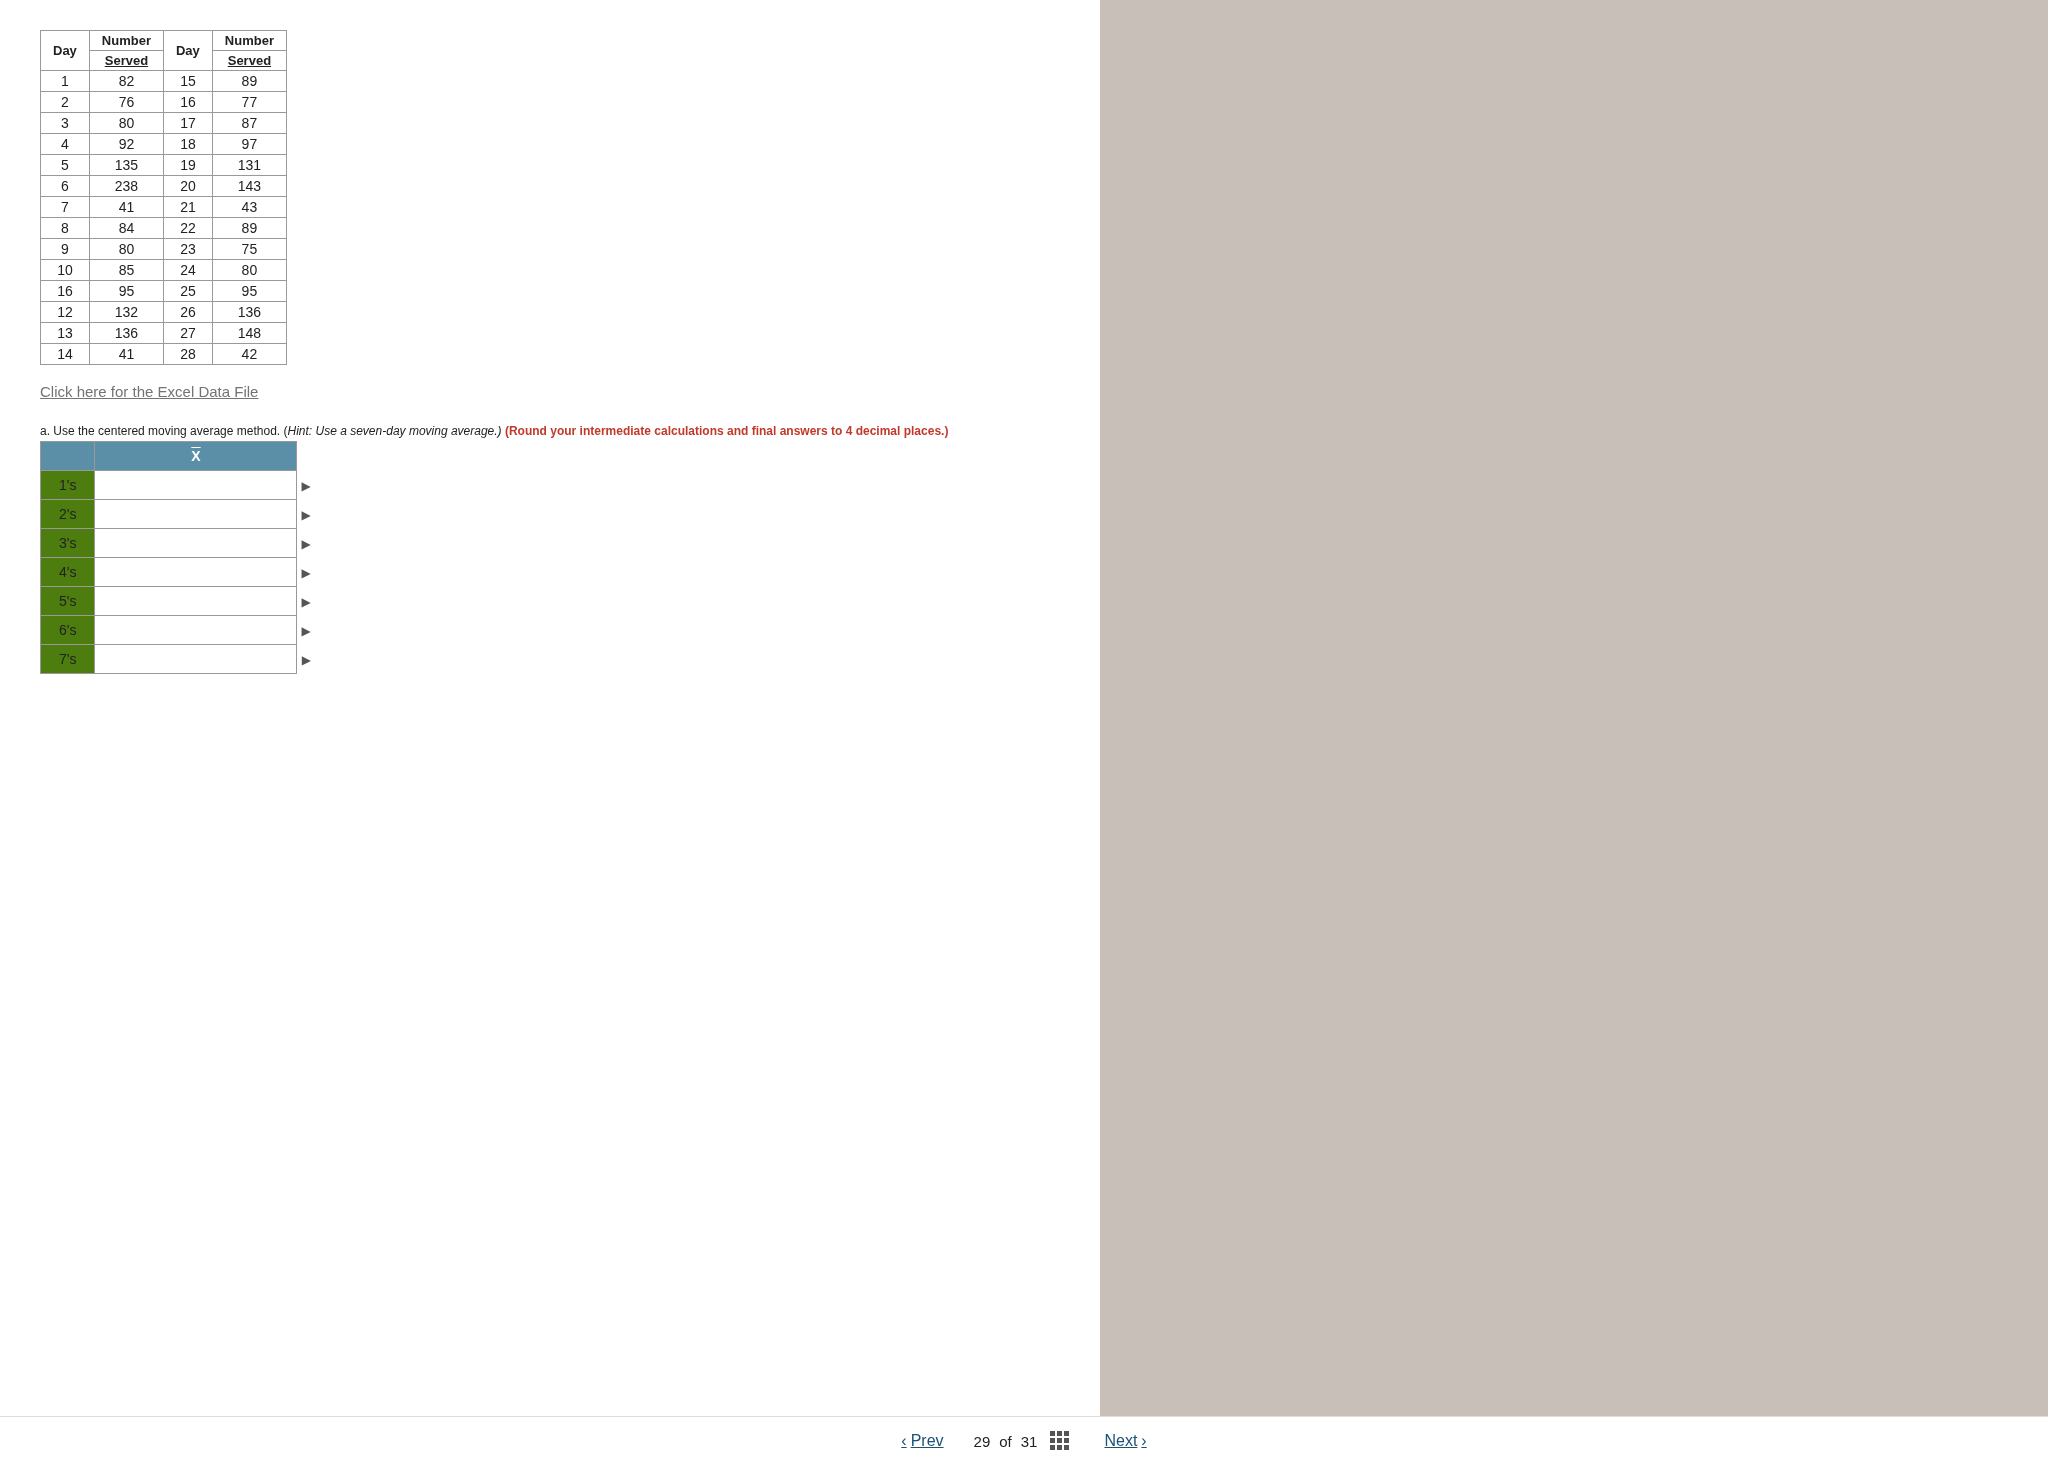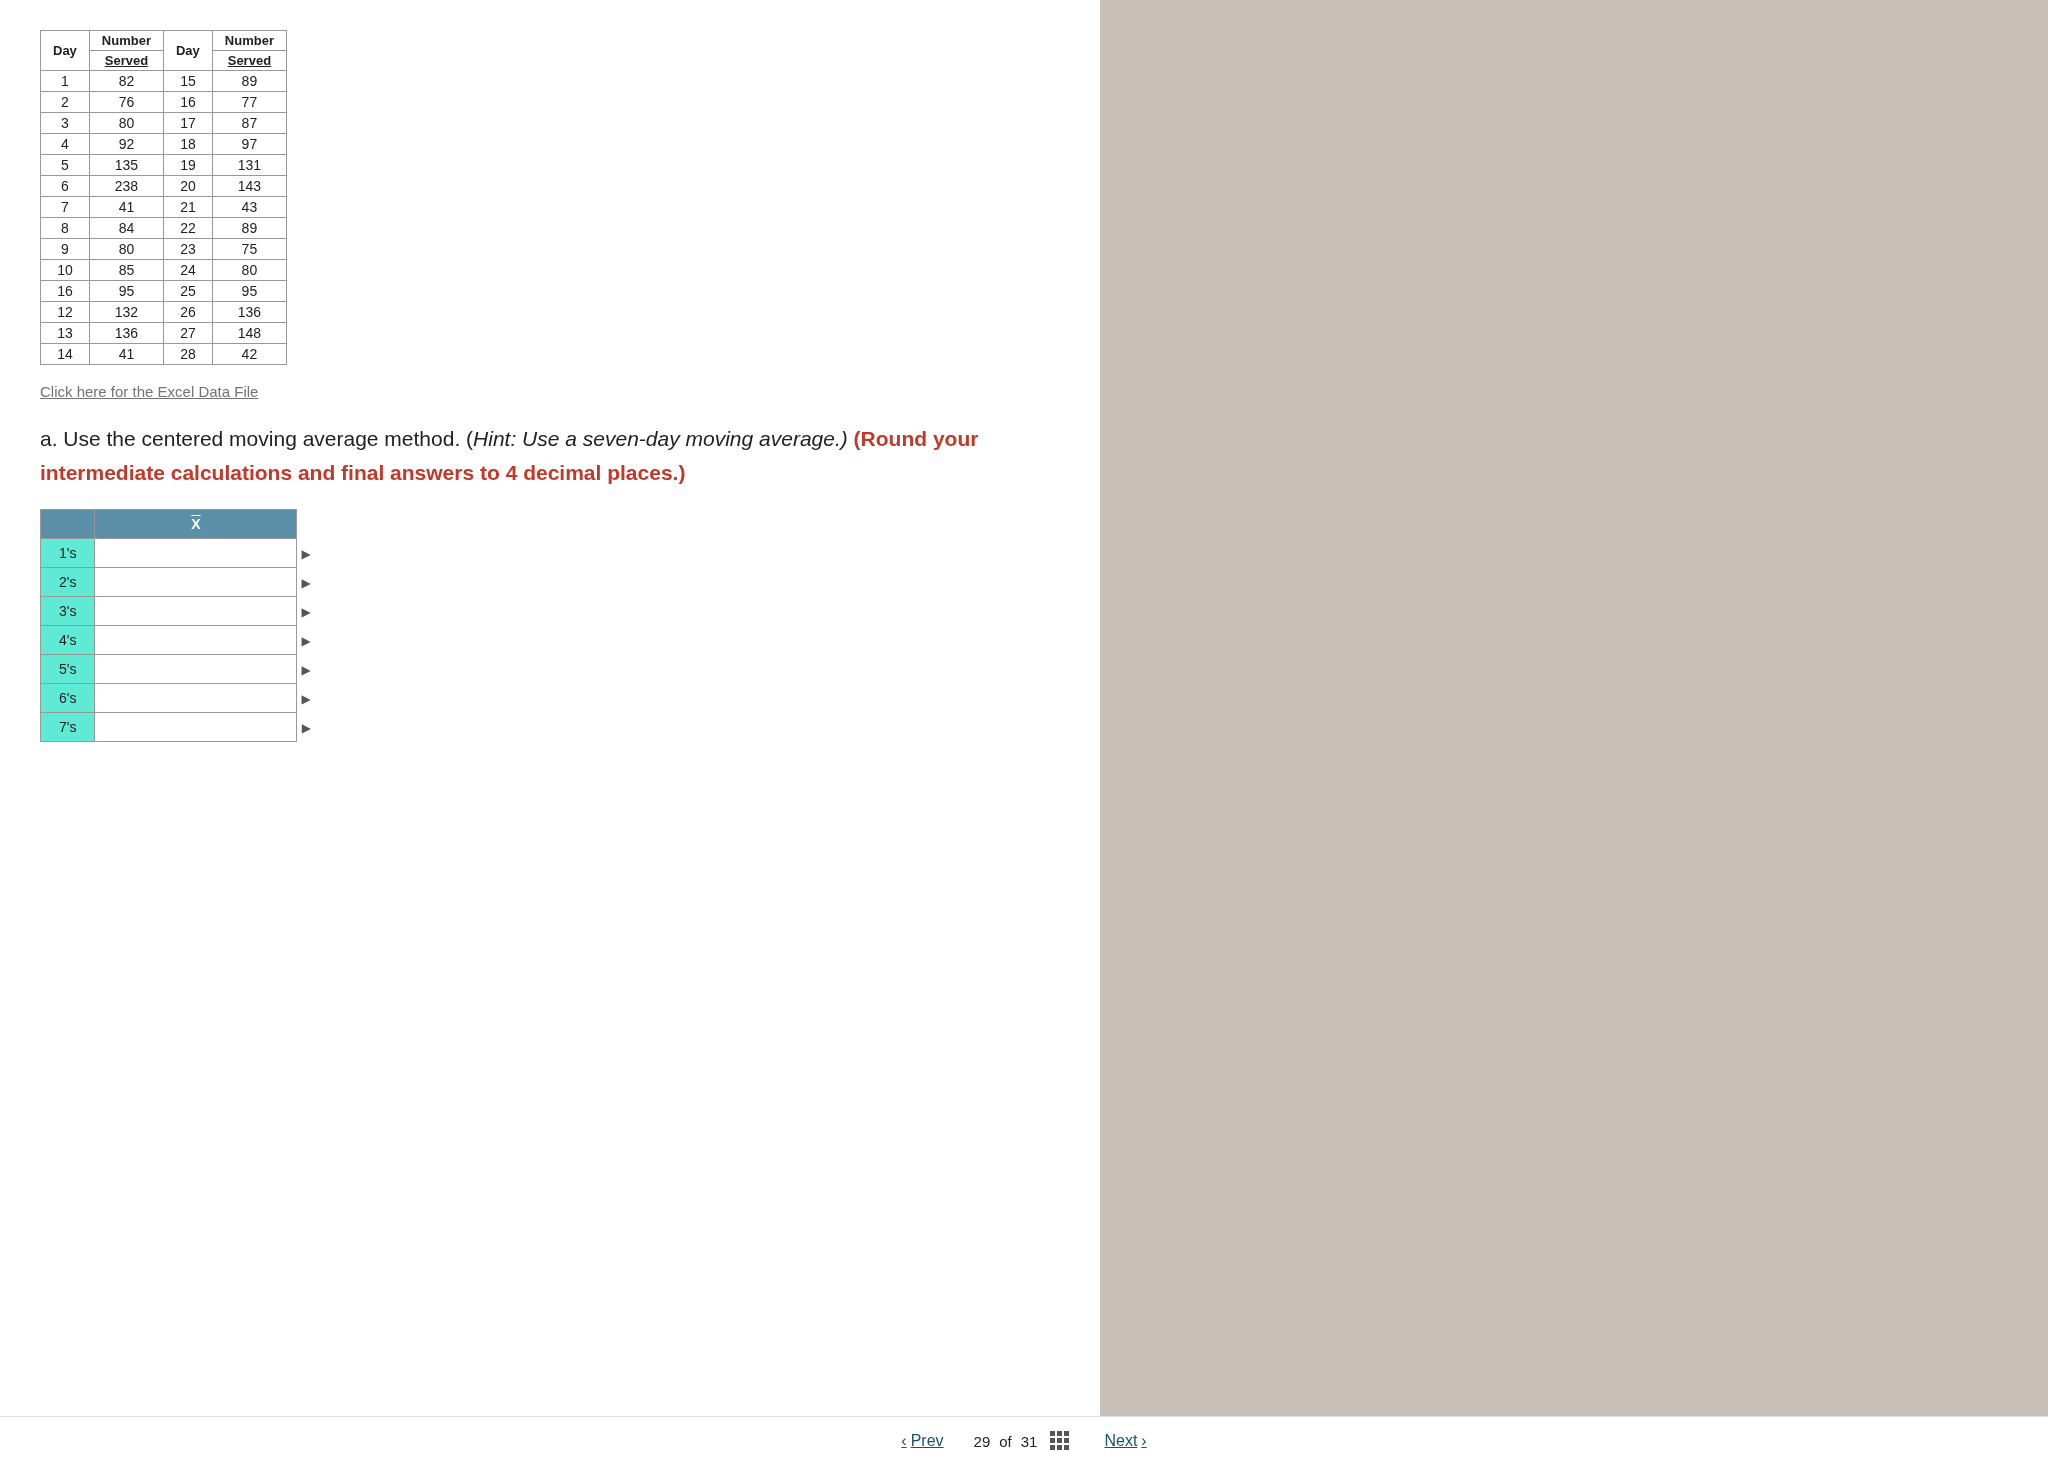--- a/index.html
+++ b/index.html
@@ -55,23 +55,22 @@
     }
     .excel-link {
       color: #737373;
       text-decoration: underline;
       font-size: 15px;
       cursor: pointer;
       display: inline-block;
       margin-bottom: 22px;
     }
     .question-text {
-      font-size: 21px;
-      color: #222;
-      margin-bottom: 20px;
+      font-size: 12px;
+      color: #222;
       line-height: 1.6;
     }
     .question-text .hint {
       font-style: italic;
     }
     .question-text .bold-red {
       color: #c0392b;
       font-weight: bold;
     }
     .answer-table {
@@ -85,21 +84,21 @@
       text-align: center;
       color: #222;
     }
     .answer-table th {
       background: #5b8fa8;
       color: #fff;
       font-weight: bold;
       font-size: 14px;
     }
     .answer-table td.row-label {
-      background: #5eead4;
+      background: #4d7c0f;
       font-weight: normal;
       text-align: center;
     }
     .answer-table td.input-cell {
       background: #fff;
       padding: 0;
     }
     .answer-table td.input-cell input {
       border: none;
       width: 100%;

